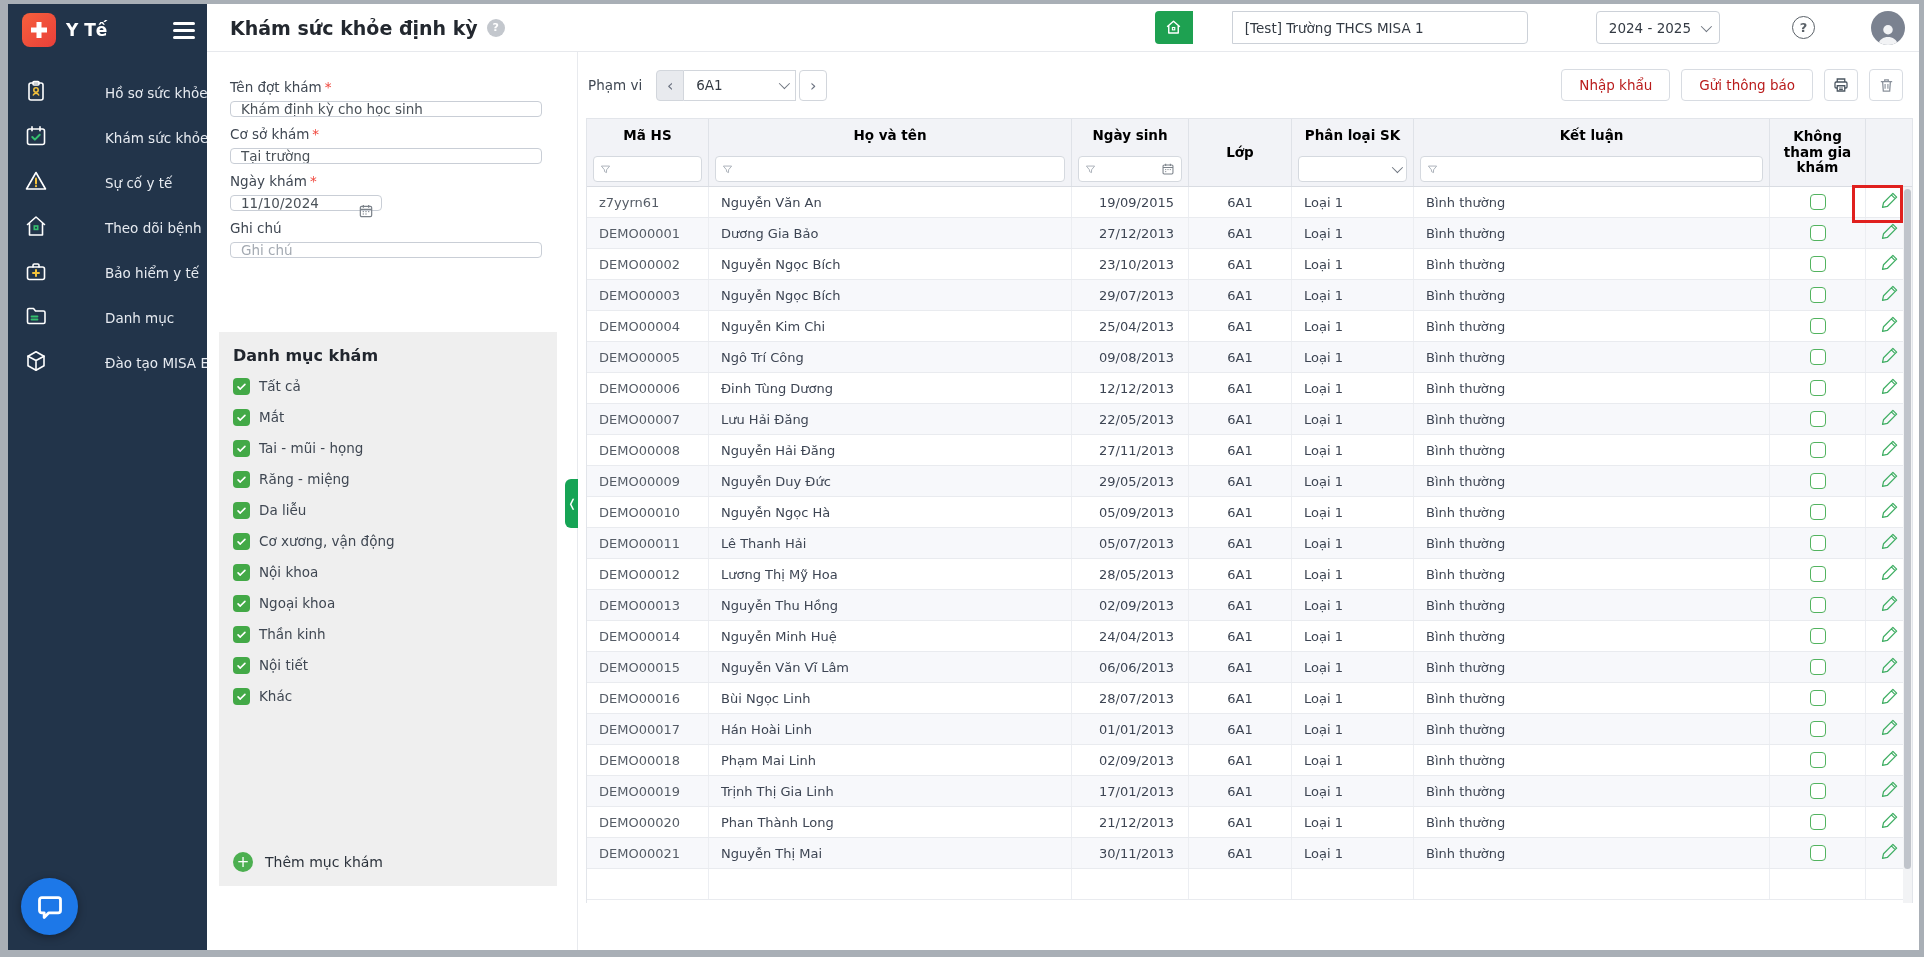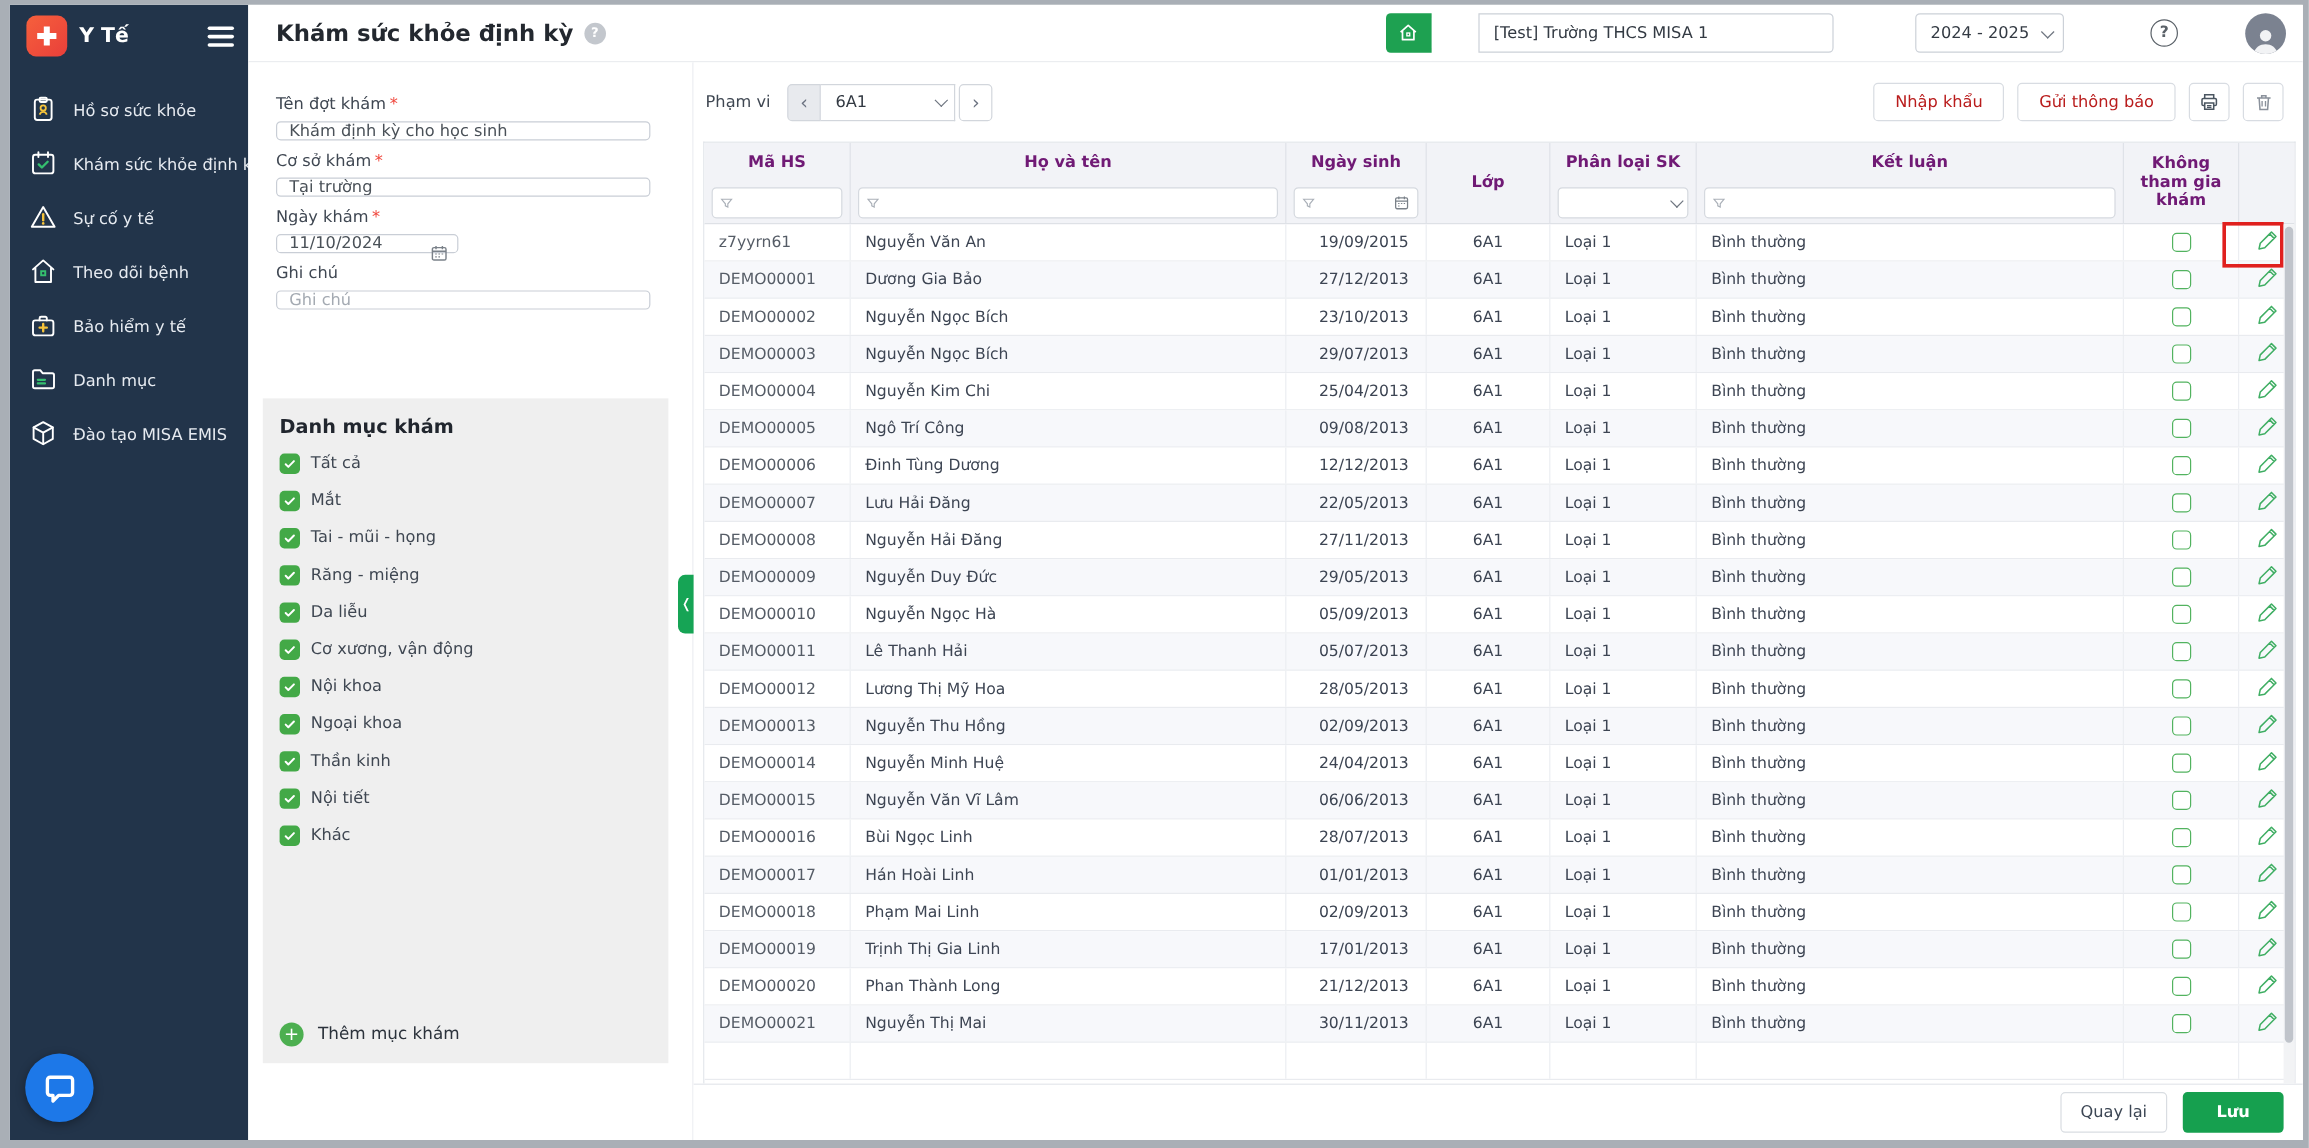--- a/index.html
+++ b/index.html
@@ -8,21 +8,21 @@
   .app { position:absolute; left:8px; top:4px; right:5px; bottom:7px; background:#fff; display:flex; overflow:hidden; }
 
   
   .sidebar { width:199px; background:#22344a; color:#dfe5ec; position:relative; flex:0 0 199px; }
   .sb-head { display:flex; align-items:center; padding:10px 12px 10px 14px; height:52px; }
   .logo { width:34px; height:34px; border-radius:8px; background:linear-gradient(135deg,#f6603c,#e93f3a); display:flex; align-items:center; justify-content:center; }
   .brand { font-size:17px; font-weight:bold; color:#fff; margin-left:10px; flex:1; }
   .hamburger { width:22px; cursor:pointer; }
   .hamburger span { display:block; height:3px; background:#fff; border-radius:2px; margin:4px 0; }
   .sb-menu { margin-top:14px; }
-  .sb-item { display:flex; align-items:center; height:45px; padding:0 10px 0 16px; cursor:pointer; }
+  .sb-item { display:flex; align-items:center; height:45px; padding:0 10px 0 16px; cursor:pointer;gap:44px; }
   .sb-item svg { flex:0 0 26px; }
   .sb-item .lbl { margin-left:13px; font-size:13.5px; color:#e7ebf1; white-space:nowrap; }
   .chat-fab { position:absolute; left:13px; bottom:15px; width:57px; height:57px; border-radius:50%; background:#1d78e8; display:flex; align-items:center; justify-content:center; box-shadow:0 2px 8px rgba(0,0,0,.35); cursor:pointer; }
 
   
   .main { flex:1; position:relative; background:#fff; }
   .topbar { position:absolute; left:0; right:0; top:0; height:48px; border-bottom:1px solid #e7e9ed; display:flex; align-items:center; padding:0 14px 0 23px; background:#fff; }
   .page-title { font-size:19px; font-weight:bold; color:#23282f; }
   .q-dot { width:18px; height:18px; border-radius:50%; background:#c3c7cd; color:#fff; font-size:11px; font-weight:bold; display:flex; align-items:center; justify-content:center; margin-left:9px; }
   .tb-right { margin-left:auto; display:flex; align-items:center;gap:39px; }
@@ -62,21 +62,21 @@
   .scope-sel .chev { margin-left:auto; }
   .nav-btn.next { margin-left:3px; }
   .tt-right { margin-left:auto; display:flex; align-items:center; gap:11px; }
   .wbtn { height:32px; padding:0 17px; border:1px solid #d8dce2; background:#fff; border-radius:4px; font-size:13.5px; color:#b91c1c; cursor:pointer; font-family:inherit; }
   .ibtn { width:34px; height:32px; border:1px solid #d8dce2; background:#fff; border-radius:4px; display:flex; align-items:center; justify-content:center; cursor:pointer; }
 
   .twrap { position:absolute; left:8px; right:6px; top:66px; bottom:47px; overflow:hidden; border:1px solid #e2e5ea; border-bottom:none; }
   .thead { display:flex; height:68px; background:#f2f3f7; border-bottom:1px solid #d9dce2; }
   .hcol { border-right:1px solid #dfe2e8; display:flex; flex-direction:column; }
   .hcol:last-child { border-right:none; }
-  .hlab { height:34px; display:flex; align-items:center; justify-content:center; font-size:13.5px; font-weight:600; color:#701a75; text-align:center; line-height:1.15; }
+  .hlab { height:34px; display:flex; align-items:center; justify-content:center; font-size:13.5px; font-weight:600; color:#000000; text-align:center; line-height:1.15; }
   .hcol.span .hlab { height:68px; }
   .hfilter { height:34px; display:flex; align-items:center; padding:0 6px; }
   .fin { position:relative; width:100%; height:26px; background:#fff; border:1px solid #d5d9df; border-radius:4px; display:flex; align-items:center; padding:0 6px; }
   .fin svg { flex:0 0 auto; }
   .fin .cal { margin-left:auto; }
   .c-id{width:122px} .c-name{width:363px} .c-dob{width:117px} .c-class{width:103px}
   .c-type{width:122px} .c-concl{flex:1} .c-part{width:96px} .c-edit{width:46px}
 
   .trow { display:flex; height:31px; border-bottom:1px solid #e9ebef; background:#fff; }
   .trow.alt { background:#f7f8fb; }
@@ -834,19 +834,15 @@
               <div class="tc c-edit"></div>
             </div>
           </div>
 
         <div class="red-box"></div>
         <div class="vscroll">
             <div class="vthumb"></div>
           </div>
       </div>
 
-      <footer class="tfooter">
-        <button class="btn-back">Quay lại</button>
-        <button class="btn-save">Lưu</button>
-      </footer>
     </section>
   </div>
 </div>
 
 </body></html>

